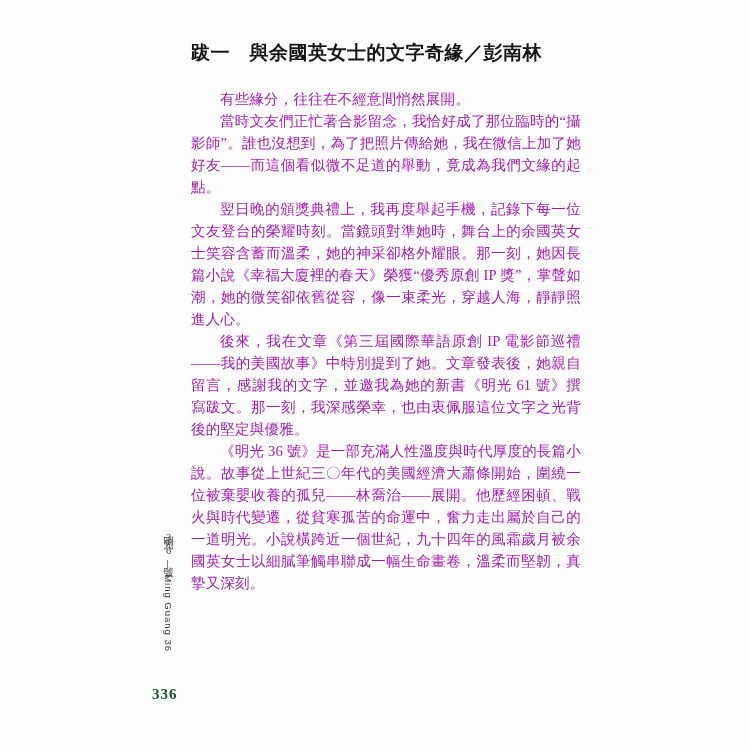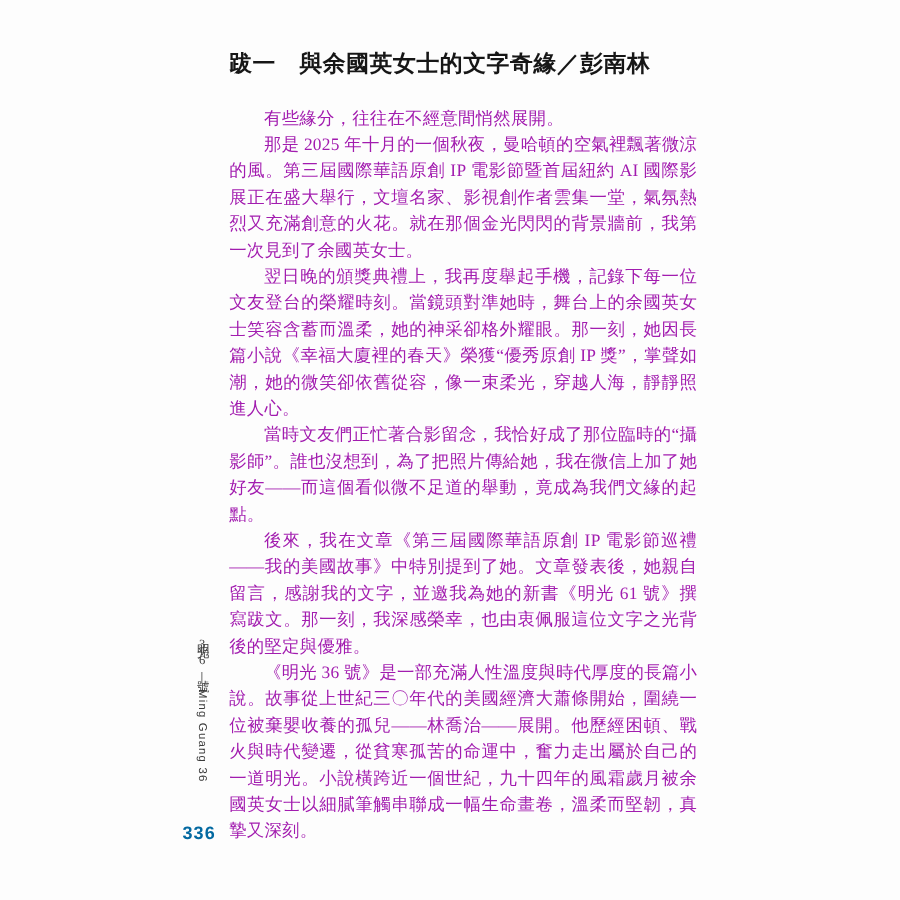--- a/index.html
+++ b/index.html
@@ -55,40 +55,39 @@
   }
   .spine-latin {
     font-size: 9.5px;
     letter-spacing: 1px;
     font-family: "Liberation Sans", sans-serif;
   }
   .page-number {
     position: absolute;
     left: 152px;
     top: 686px;
-    font-family: Liberation Sans, sans-serif;
+    font-family: Liberation Serif, serif;
     font-weight: bold;
     font-size: 15px;
     letter-spacing: 1px;
-    color: #0369a1;
+    color: #14532d;
   }
 </style>
 </head>
 <body>
 
 <div class="page">
 
   <div class="main-column">
     <h1 class="chapter-title">跋一　與余國英女士的文字奇緣／彭南林</h1>
 
     <div class="body-text">
       <p>有些緣分，往往在不經意間悄然展開。</p>
-      <p>那是 2025 年十月的一個秋夜，曼哈頓的空氣裡飄著微涼的風。第三屆國際華語原創 IP 電影節暨首屆紐約 AI 國際影展正在盛大舉行，文壇名家、影視創作者雲集一堂，氣氛熱烈又充滿創意的火花。就在那個金光閃閃的背景牆前，我第一次見到了余國英女士。</p>
+      <p>當時文友們正忙著合影留念，我恰好成了那位臨時的“攝影師”。誰也沒想到，為了把照片傳給她，我在微信上加了她好友——而這個看似微不足道的舉動，竟成為我們文緣的起點。</p>
       <p>翌日晚的頒獎典禮上，我再度舉起手機，記錄下每一位文友登台的榮耀時刻。當鏡頭對準她時，舞台上的余國英女士笑容含蓄而溫柔，她的神采卻格外耀眼。那一刻，她因長篇小說《幸福大廈裡的春天》榮獲“優秀原創 IP 獎”，掌聲如潮，她的微笑卻依舊從容，像一束柔光，穿越人海，靜靜照進人心。</p>
-      <p>當時文友們正忙著合影留念，我恰好成了那位臨時的“攝影師”。誰也沒想到，為了把照片傳給她，我在微信上加了她好友——而這個看似微不足道的舉動，竟成為我們文緣的起點。</p>
       <p>後來，我在文章《第三屆國際華語原創 IP 電影節巡禮——我的美國故事》中特別提到了她。文章發表後，她親自留言，感謝我的文字，並邀我為她的新書《明光 61 號》撰寫跋文。那一刻，我深感榮幸，也由衷佩服這位文字之光背後的堅定與優雅。</p>
       <p>《明光 36 號》是一部充滿人性溫度與時代厚度的長篇小說。故事從上世紀三〇年代的美國經濟大蕭條開始，圍繞一位被棄嬰收養的孤兒——林喬治——展開。他歷經困頓、戰火與時代變遷，從貧寒孤苦的命運中，奮力走出屬於自己的一道明光。小說橫跨近一個世紀，九十四年的風霜歲月被余國英女士以細膩筆觸串聯成一幅生命畫卷，溫柔而堅韌，真摯又深刻。</p>
     </div>
   </div>
 
   <div class="spine">
     <span class="spine-cjk">明光36號</span><span class="spine-latin">— Ming Guang 36</span>
   </div>
 
   <div class="page-number">336</div>

